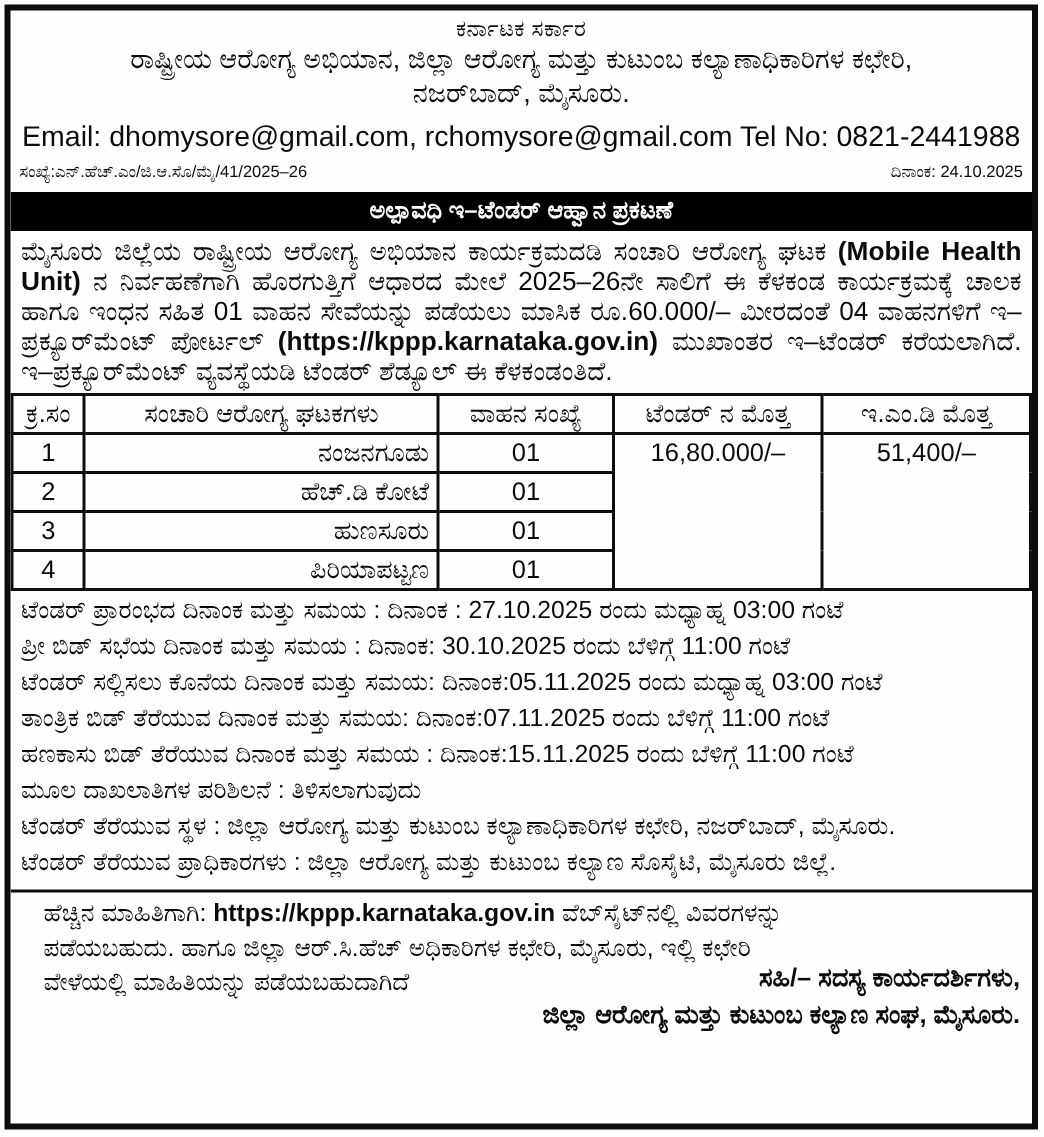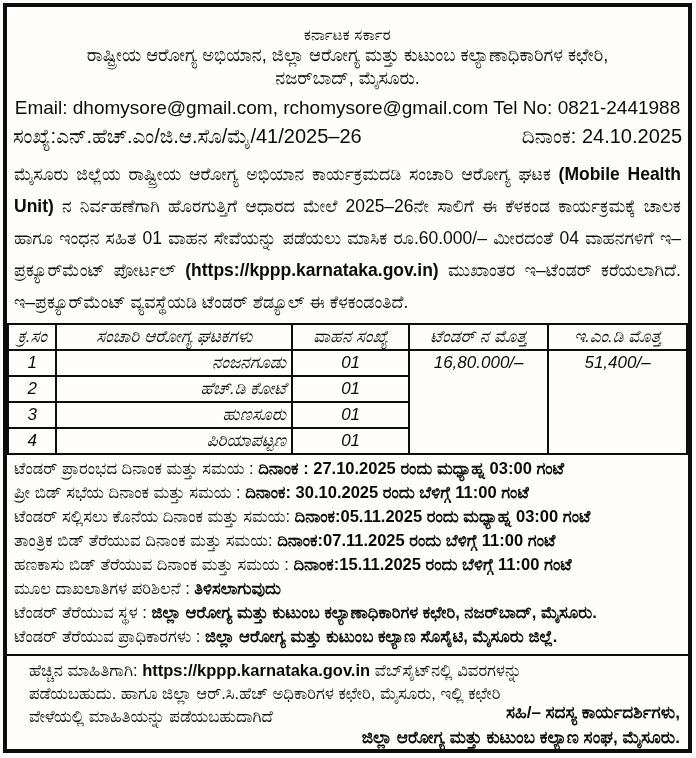--- a/index.html
+++ b/index.html
@@ -1,42 +1,42 @@
 <!DOCTYPE html>
 <html><head>
 <meta charset="utf-8">
 <style>
   html,body{margin:0;padding:0;background:#fdfdfd;}
   body{width:696px;height:758px;position:relative;color:#0b0b0b;
        font-family:"Liberation Sans","DejaVu Sans",sans-serif;}
   .doc{position:absolute;left:3px;top:3px;right:4px;bottom:5px;
        border:4px solid #0d0d0d;background:#fffefd;box-sizing:border-box;overflow:hidden;}
   .center{text-align:center;}
-  .gov-title{font-size:15px;padding-top:19px;letter-spacing:.3px;}
+  .gov-title{font-size:15px;padding-top:4px;letter-spacing:.3px;}
   .society-title{font-size:21px;font-weight:bold;padding:6px 0 3px;}
   .office-line{font-size:18px;line-height:23px;}
   .email-line{font-size:19px;padding:7px 4px 3px;text-align:center;white-space:nowrap;}
-  .ref-row{display:flex;justify-content:space-between;font-size:20px;padding:3px 6px 7px;align-items:flex-end;}
+  .ref-row{display:flex;justify-content:space-between;font-size:11px;padding:3px 6px 7px;align-items:flex-end;}
   .banner{background:#000;color:#fff;font-weight:bold;font-size:16px;
           text-align:center;padding:3px 0 4px;}
-  .intro{font-size:17.5px;line-height:32px;text-align:justify;margin:0;padding:3px 7px 5px;}
+  .intro{font-size:17.5px;line-height:20px;text-align:justify;margin:0;padding:3px 7px 5px;}
   .intro b{font-size:17.5px;}
-  table.tender{width:100%;border-collapse:collapse;table-layout:fixed;font-style:italic;}
+  table.tender{width:100%;border-collapse:collapse;table-layout:fixed;}
   table.tender th,table.tender td{border:2px solid #0d0d0d;font-weight:normal;
           font-size:17px;padding:2px 5px;background:#fffefd;}
   th.c-sl{width:6%;} th.c-unit{width:36%;} th.c-veh{width:17%;}
   th.c-amt{width:20.5%;} th.c-emd{width:20.5%;}
   td.sl,td.veh{text-align:center;}
   td.unit{text-align:right;padding-left:12px;}
   td.amt,td.emd{text-align:center;vertical-align:top;padding-top:4px;margin-top:35px;}
   tr{height:26px;}
   .sched-heading{font-weight:bold;font-size:17px;text-align:center;padding:5px 0 3px;}
   .sched-list{padding:1px 4px 6px 7px;}
   .sched-item{font-size:16.5px;line-height:24px;}
-  .sched-item .val{font-weight:bold;}
+  .sched-item .val{font-weight:normal;}
   .hr{border-top:2px solid #0d0d0d;}
   .footer{position:relative;height:110px;font-size:16.5px;line-height:23px;}
   .more-info{padding:3px 150px 0 22px;text-align:left;}
   .more-info b{white-space:nowrap;}
   .sign-block{position:absolute;right:8px;top:44px;text-align:right;
               font-weight:bold;font-size:17px;line-height:25px;}
 </style>
 </head>
 <body>
 
@@ -44,20 +44,21 @@
 
   <div class="gov-title center">ಕರ್ನಾಟಕ ಸರ್ಕಾರ</div>
   <div class="office-line center">ರಾಷ್ಟ್ರೀಯ ಆರೋಗ್ಯ ಅಭಿಯಾನ, ಜಿಲ್ಲಾ ಆರೋಗ್ಯ ಮತ್ತು ಕುಟುಂಬ ಕಲ್ಯಾಣಾಧಿಕಾರಿಗಳ ಕಛೇರಿ,</div>
   <div class="office-line center">ನಜರ್‌ಬಾದ್, ಮೈಸೂರು.</div>
   <div class="email-line">Email: dhomysore@gmail.com, rchomysore@gmail.com Tel No: 0821-2441988</div>
   <div class="ref-row">
     <span>ಸಂಖ್ಯೆ:ಎನ್.ಹೆಚ್.ಎಂ/ಜಿ.ಆ.ಸೊ/ಮೈ/41/2025–26</span>
     <span>ದಿನಾಂಕ: 24.10.2025</span>
   </div>
 
+  <div class="banner">ಅಲ್ಪಾವಧಿ ಇ–ಟೆಂಡರ್ ಆಹ್ವಾನ ಪ್ರಕಟಣೆ</div>
 
   <p class="intro"><span>ಮೈಸೂರು ಜಿಲ್ಲೆಯ ರಾಷ್ಟ್ರೀಯ ಆರೋಗ್ಯ ಅಭಿಯಾನ ಕಾರ್ಯಕ್ರಮದಡಿ ಸಂಚಾರಿ ಆರೋಗ್ಯ ಘಟಕ </span><b>(Mobile Health Unit)</b><span> ನ ನಿರ್ವಹಣೆಗಾಗಿ ಹೊರಗುತ್ತಿಗೆ ಆಧಾರದ ಮೇಲೆ 2025–26ನೇ ಸಾಲಿಗೆ ಈ ಕೆಳಕಂಡ ಕಾರ್ಯಕ್ರಮಕ್ಕೆ ಚಾಲಕ ಹಾಗೂ ಇಂಧನ ಸಹಿತ 01 ವಾಹನ ಸೇವೆಯನ್ನು ಪಡೆಯಲು ಮಾಸಿಕ ರೂ.60.000/– ಮೀರದಂತೆ 04 ವಾಹನಗಳಿಗೆ ಇ–ಪ್ರಕ್ಯೂರ್‌ಮೆಂಟ್ ಪೋರ್ಟಲ್ </span><b>(https://kppp.karnataka.gov.in)</b><span> ಮುಖಾಂತರ ಇ–ಟೆಂಡರ್ ಕರೆಯಲಾಗಿದೆ. ಇ–ಪ್ರಕ್ಯೂರ್‌ಮೆಂಟ್ ವ್ಯವಸ್ಥೆಯಡಿ ಟೆಂಡರ್ ಶೆಡ್ಯೂಲ್ ಈ ಕೆಳಕಂಡಂತಿದೆ.</span></p>
 
   <table class="tender">
     <tbody>
         <tr>
       <th class="c-sl">ಕ್ರ.ಸಂ</th>
       <th class="c-unit">ಸಂಚಾರಿ ಆರೋಗ್ಯ ಘಟಕಗಳು</th>
       <th class="c-veh">ವಾಹನ ಸಂಖ್ಯೆ</th>
       <th class="c-amt">ಟೆಂಡರ್ ನ ಮೊತ್ತ</th>

